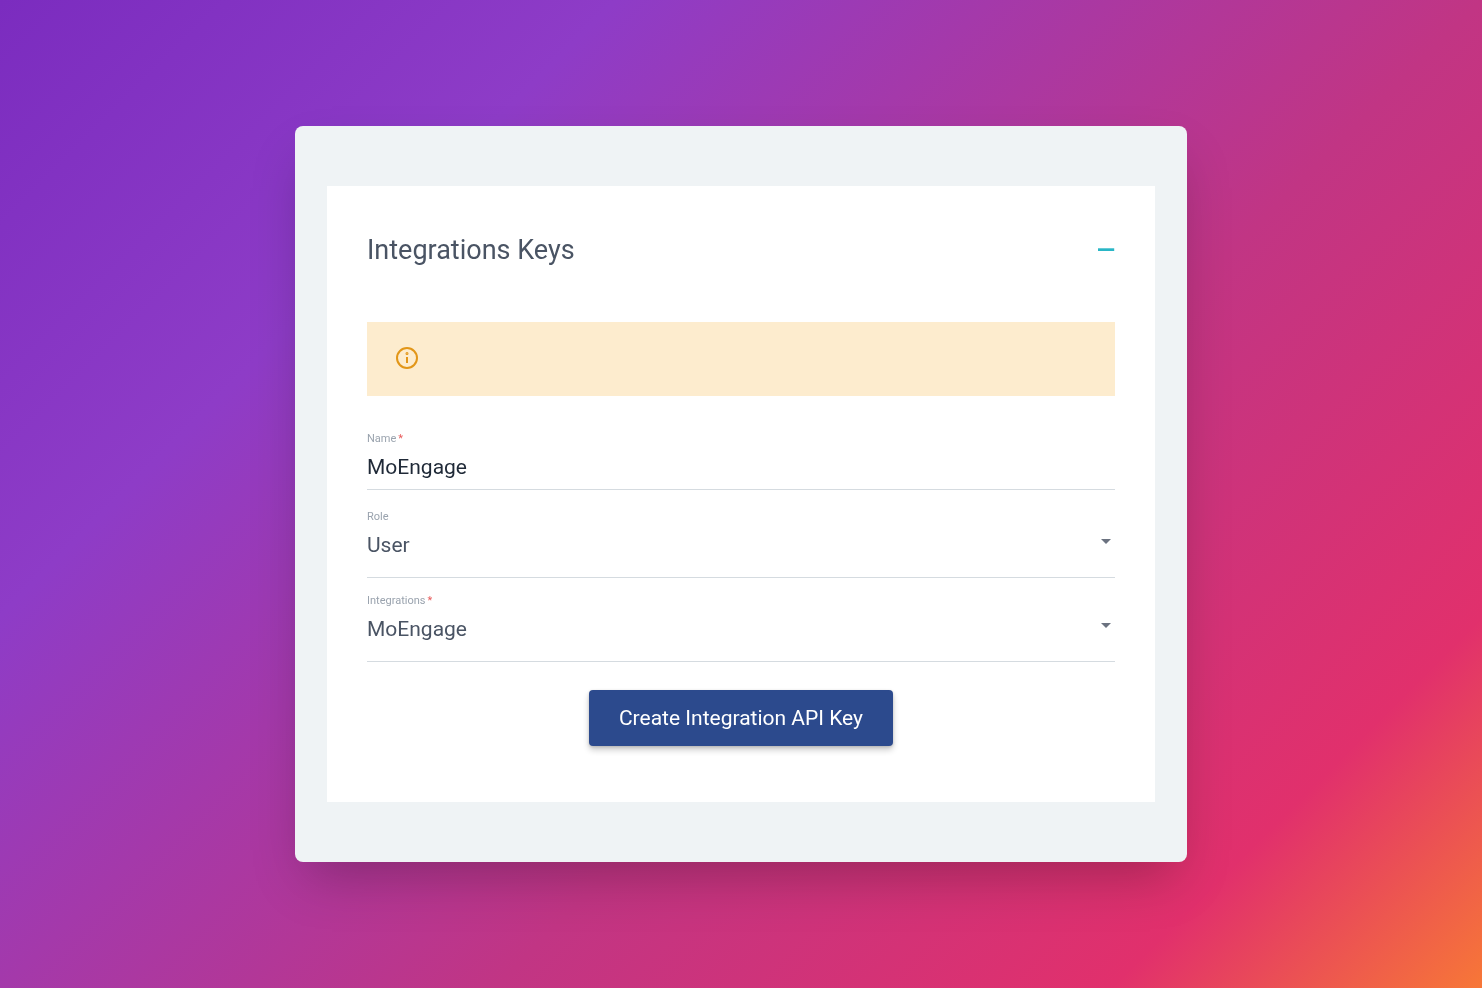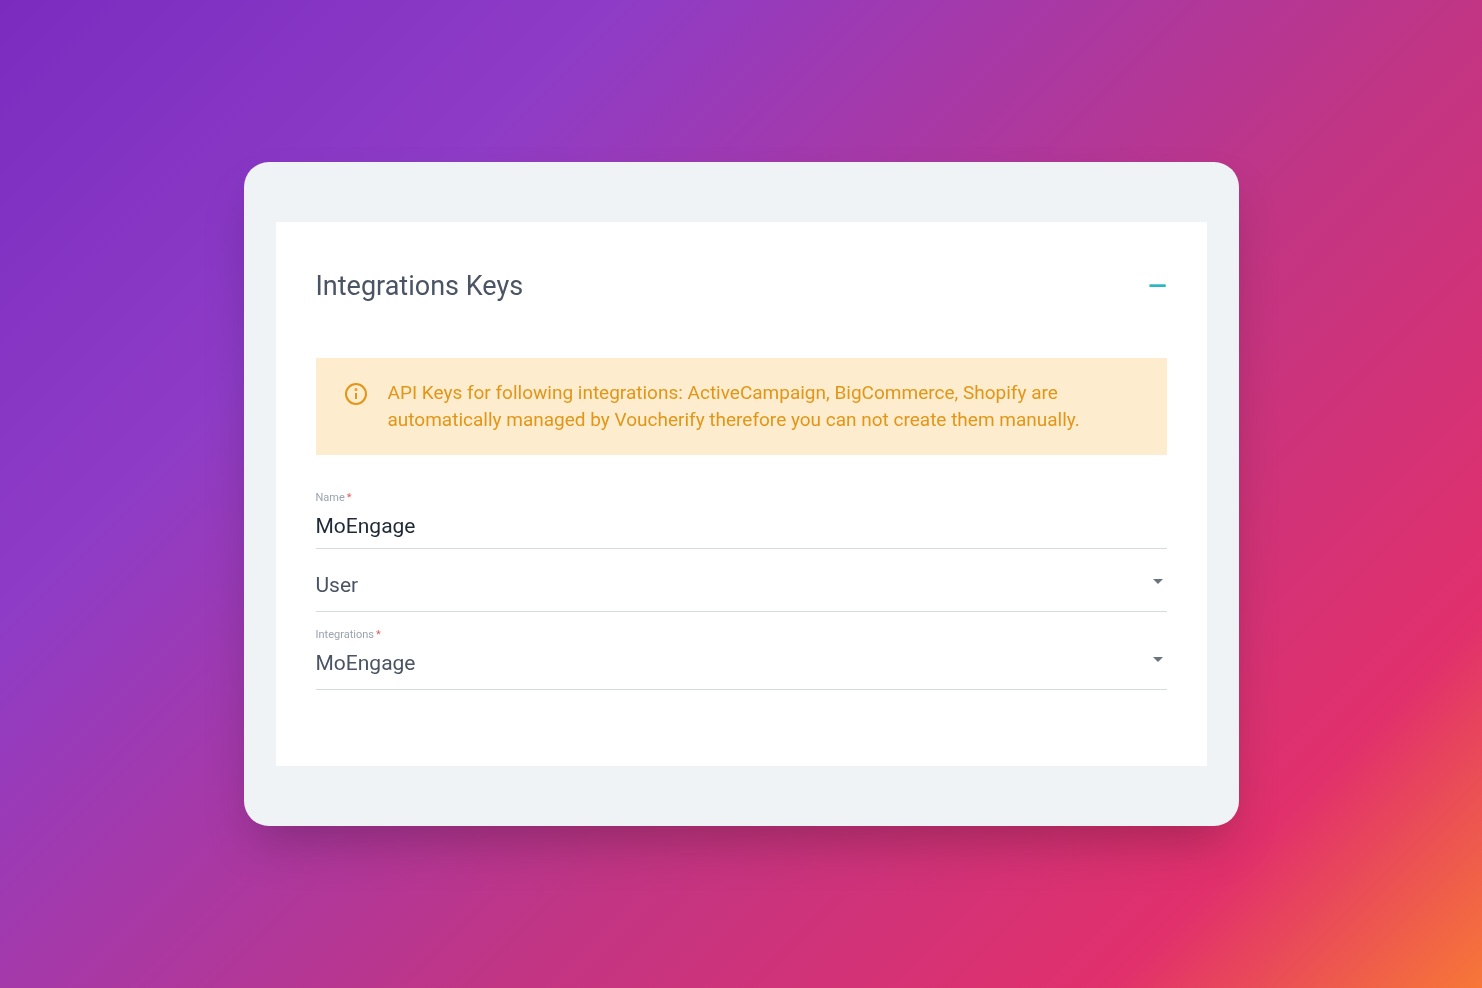--- a/index.html
+++ b/index.html
@@ -11,23 +11,23 @@
       font-family: -apple-system, BlinkMacSystemFont, 'Segoe UI', Roboto, Helvetica, Arial, sans-serif;
       width: 1482px;
       height: 988px;
       background: linear-gradient(135deg, #7b2cbf 0%, #8e3cc7 25%, #c13584 60%, #e1306c 85%, #f77737 100%);
       display: flex;
       align-items: center;
       justify-content: center;
       overflow: hidden;
     }
     .outer-card {
-      width: 995px;
+      width: 892px;
       background: #eff3f5;
-      border-radius: 25px;
+      border-radius: 8px;
       padding: 60px 32px 60px 32px;
       box-shadow: 0 25px 50px -12px rgba(0, 0, 0, 0.25);
     }
     .inner-card {
       background: #ffffff;
       padding: 48px 40px 56px 40px;
     }
     .header-row {
       display: flex;
       justify-content: space-between;
@@ -87,21 +87,21 @@
       font-size: 21px;
       color: #1f2937;
       padding: 4px 0 10px 0;
       background: transparent;
       outline: none;
       font-family: inherit;
     }
     .select-wrap {
       position: relative;
       border-bottom: 1px solid #d5dbe0;
-      padding: 4px 0 14px 0;
+      padding: 4px 0 20px 0;
       cursor: pointer;
     }
     .select-value {
       font-size: 21px;
       color: #4a5464;
     }
     .caret-down {
       position: absolute;
       right: 4px;
       top: 10px;
@@ -144,42 +144,45 @@
     </div>
 
     <div class="info-banner">
       <span class="info-icon-wrap">
         <svg viewBox="0 0 24 24" fill="none" stroke="#e29618" stroke-width="2">
           <circle cx="12" cy="12" r="10"></circle>
           <line x1="12" y1="11" x2="12" y2="17"></line>
           <circle cx="12" cy="7.5" r="0.5" fill="#e29618"></circle>
         </svg>
       </span>
-      <div class="info-text">API Keys for following integrations: ActiveCampaign, BigCommerce, Shopify are automatically managed by Voucherify therefore you can not create them manually.</div>
     </div>
 
     <div class="form-group">
       <label class="form-label">
         <span>Name</span><span class="required-mark">*</span>
       </label>
       <input type="text" class="text-input" value="MoEngage" style="">
     </div>
 
     <div class="form-group">
+      <label class="form-label">Role</label>
       <div class="select-wrap">
         <span class="select-value">User</span>
         <span class="caret-down"></span>
       </div>
     </div>
 
     <div class="form-group form-group-tight">
       <label class="form-label">
         <span>Integrations</span><span class="required-mark">*</span>
       </label>
       <div class="select-wrap">
         <span class="select-value">MoEngage</span>
         <span class="caret-down"></span>
       </div>
     </div>
 
+    <div class="button-row">
+      <button class="primary-btn">Create Integration API Key</button>
+    </div>
 
   </div>
 </div>
 
 </body></html>

